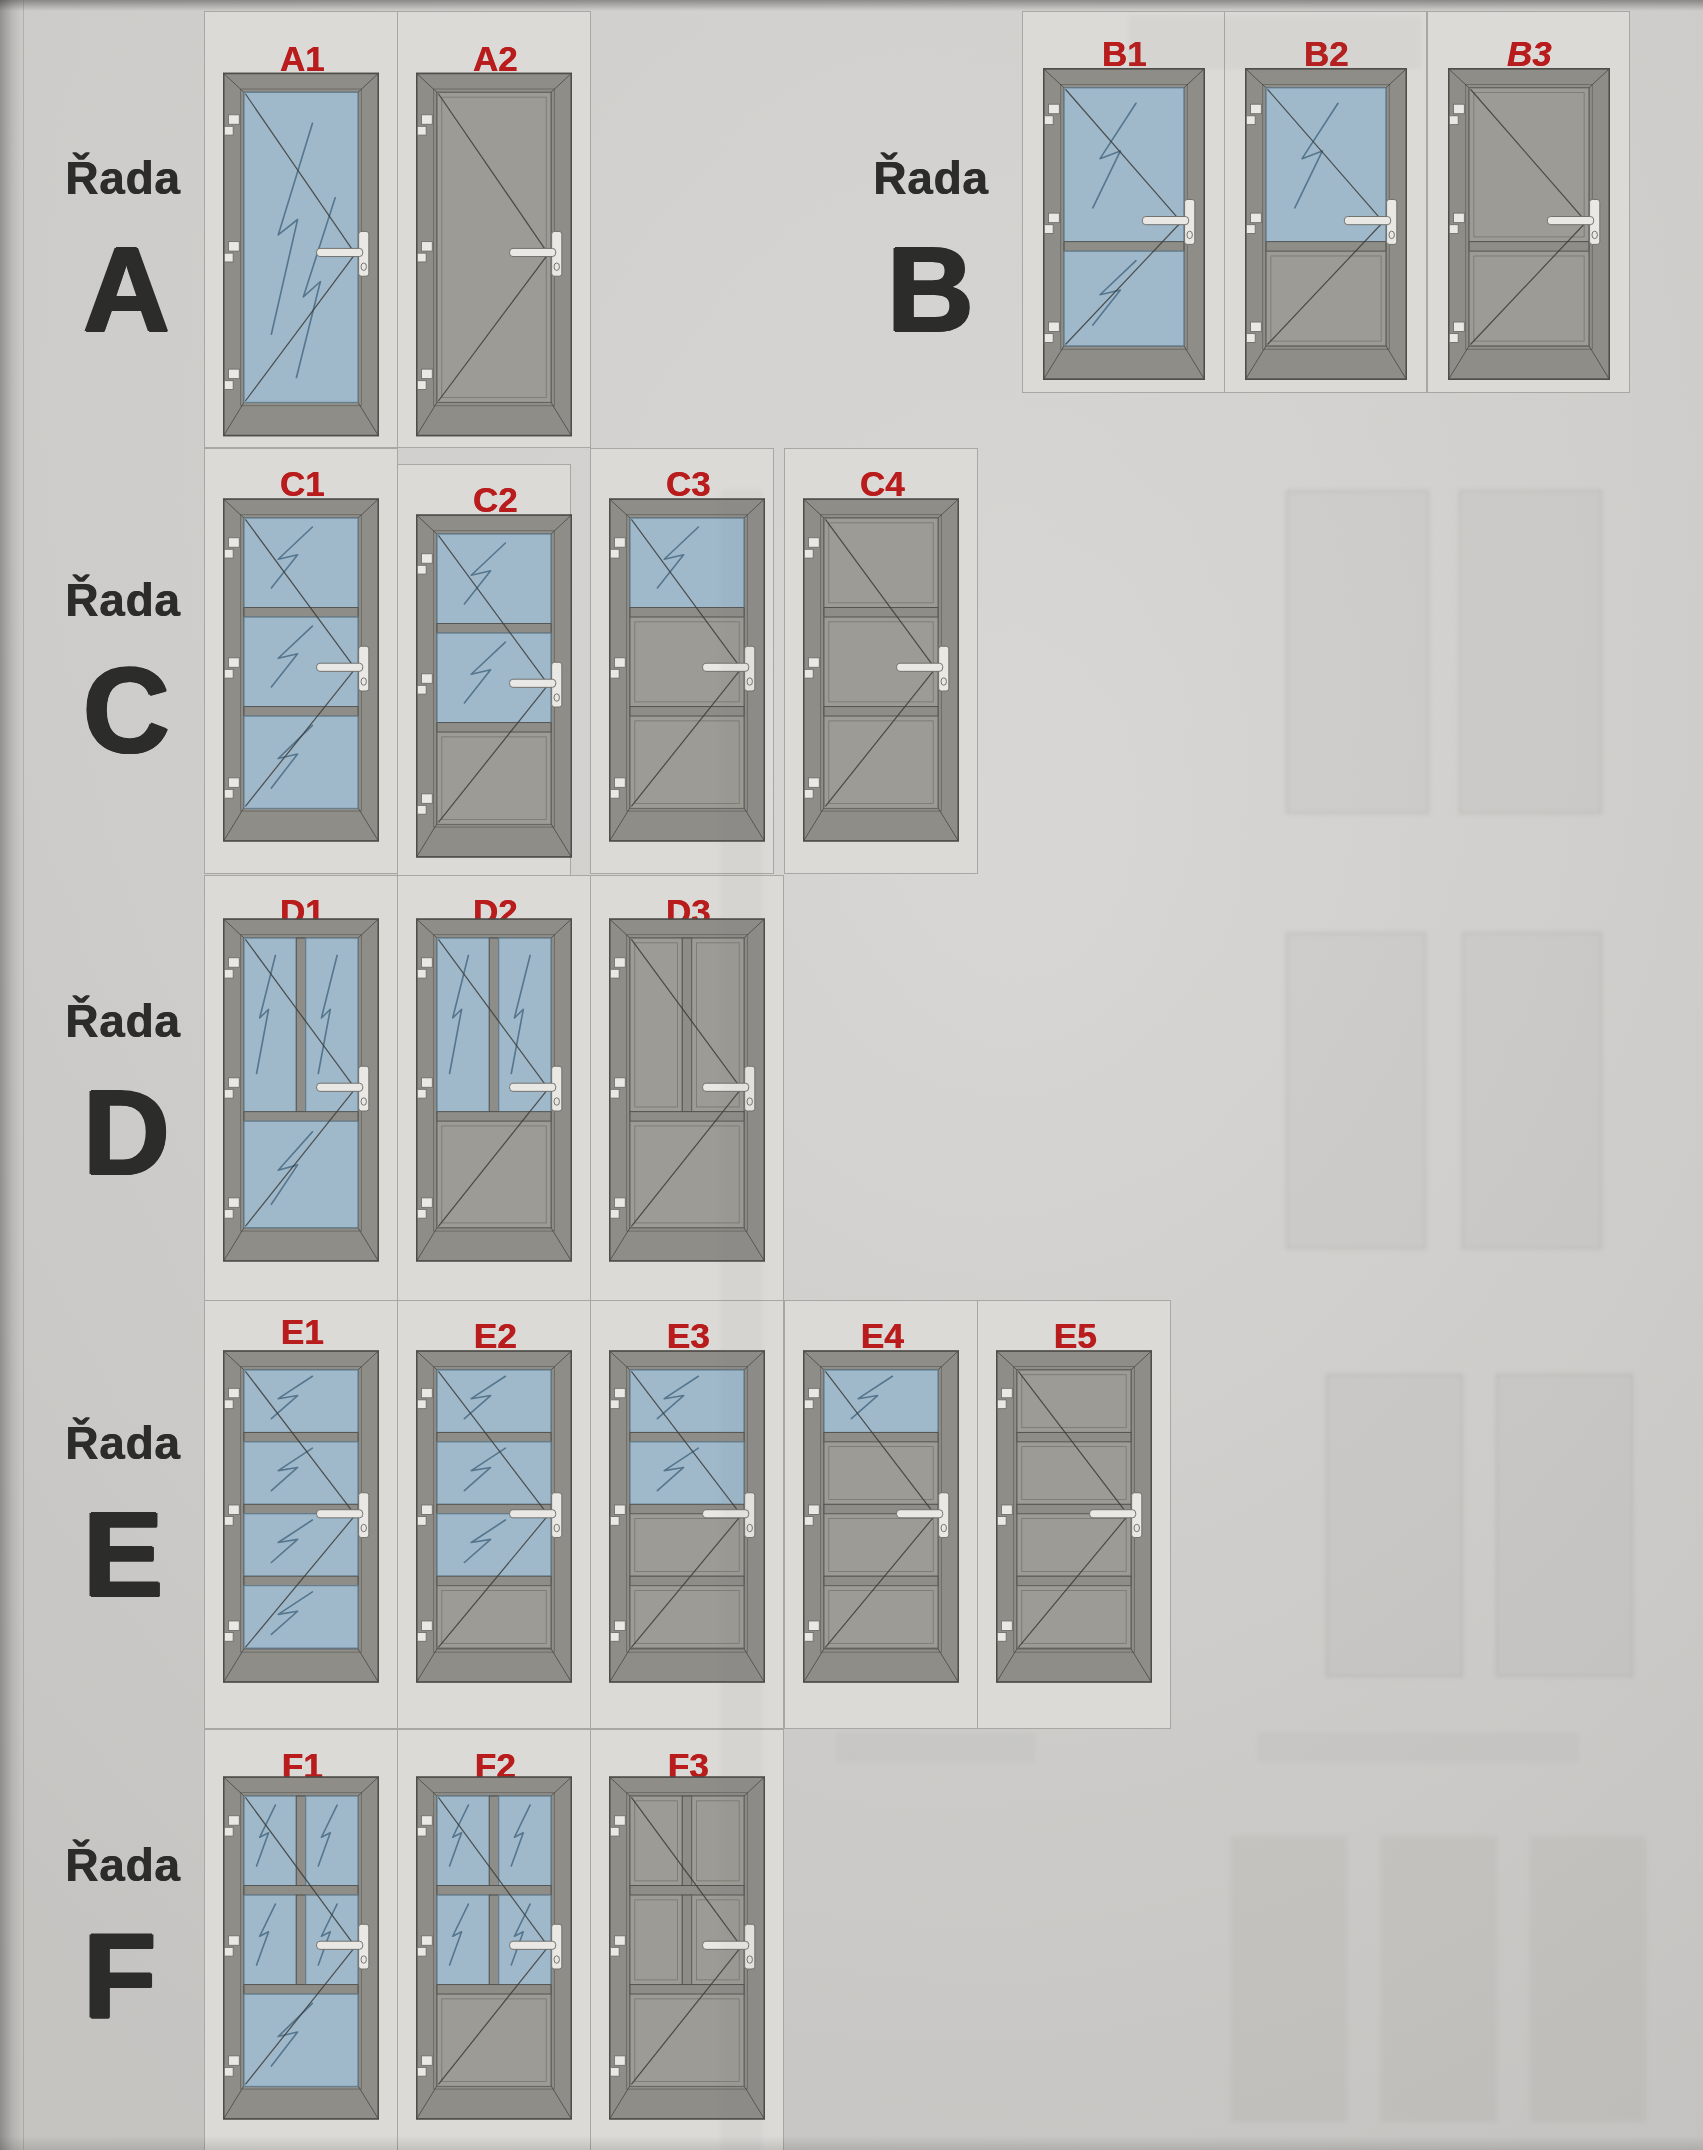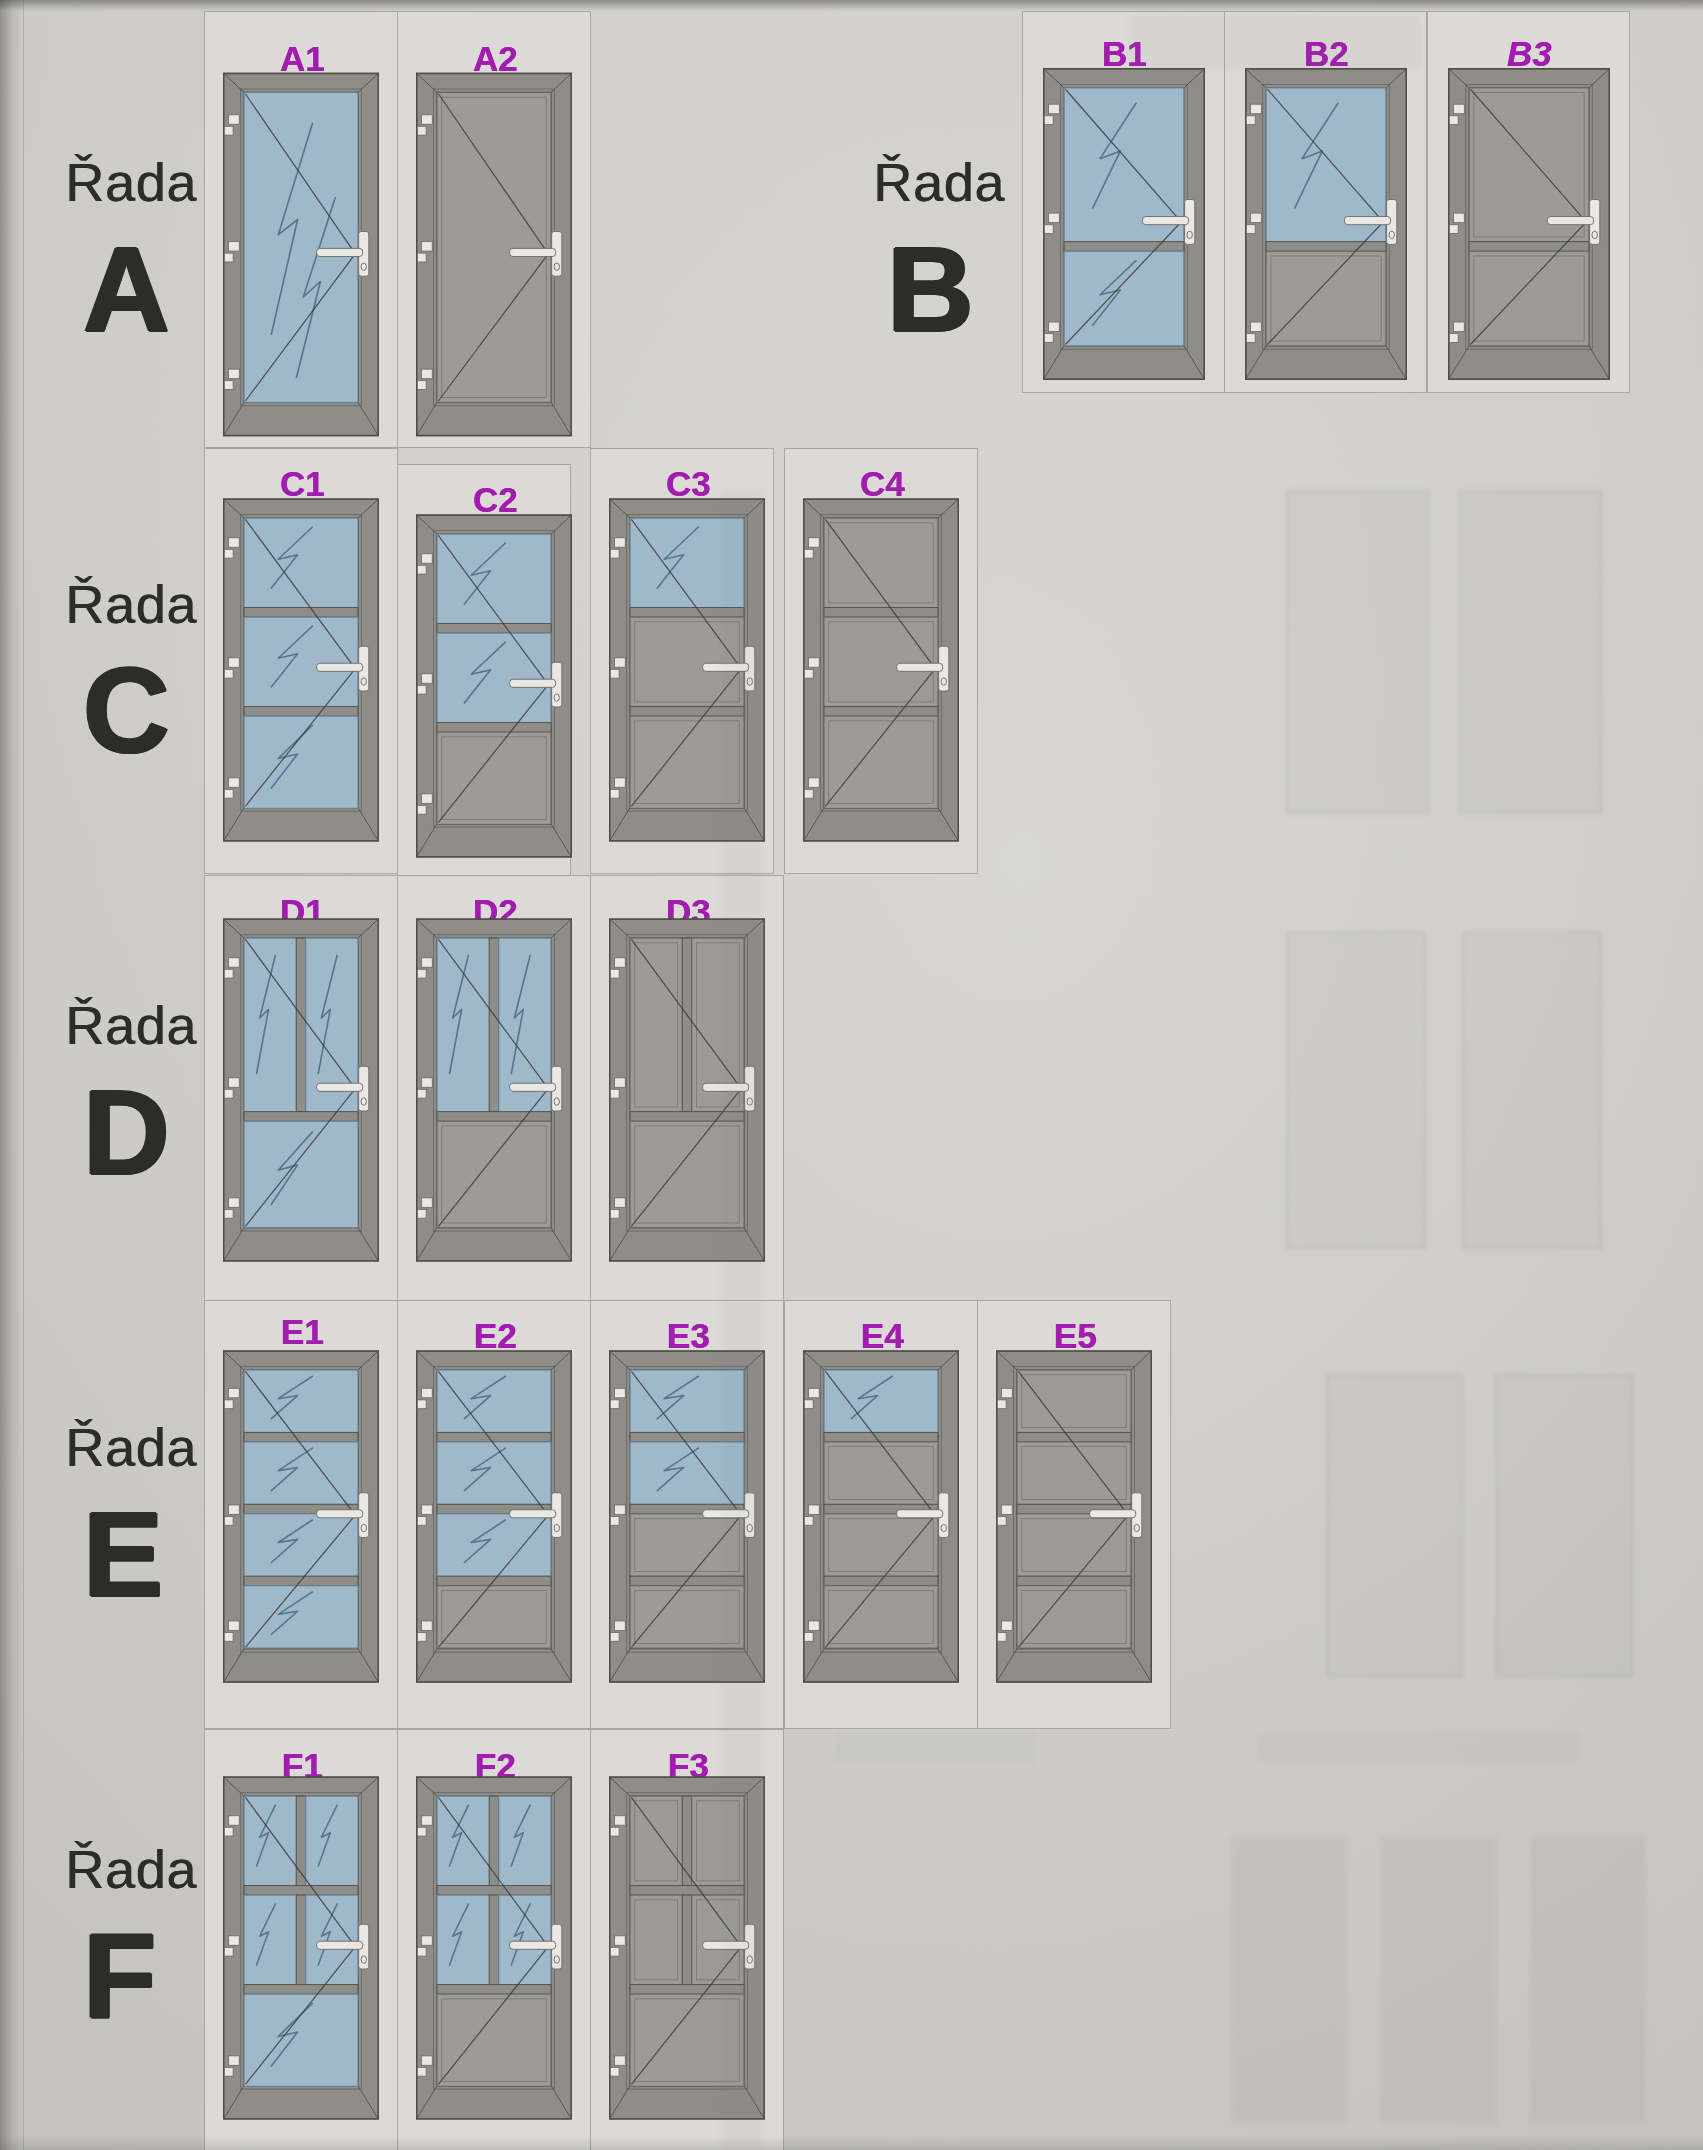--- a/index.html
+++ b/index.html
@@ -14,27 +14,27 @@
   }
   .edge-left{position:absolute;left:0;top:0;width:23px;height:100%;
     background:linear-gradient(to right, rgba(35,34,32,0.34), rgba(35,34,32,0.10) 55%, rgba(35,34,32,0) 100%);}
   .edge-left-line{position:absolute;left:23px;top:0;width:1.4px;height:100%;background:rgba(90,89,86,0.25);}
   .edge-top{position:absolute;left:0;top:0;width:100%;height:11px;
     background:linear-gradient(to bottom, rgba(25,25,23,0.38), rgba(25,25,23,0) 100%);}
   .edge-bottom{position:absolute;left:0;bottom:0;width:100%;height:15px;
     background:linear-gradient(to top, rgba(25,25,23,0.14), rgba(25,25,23,0) 100%);}
 
   .row-label{position:absolute;color:#2c2c2a;}
-  .rada{font-size:54px;font-weight:normal;letter-spacing:0.7px;
+  .rada{font-size:46px;font-weight:bold;letter-spacing:0.7px;
     text-shadow:0.7px 0 currentColor;}
   .big-letter{font-size:120px;font-weight:bold;line-height:1;
     text-shadow:1.4px 0 currentColor,-1.4px 0 currentColor,0 1.4px currentColor,0 -1.4px currentColor,1px 1px currentColor;}
 
   .cell{position:absolute;background:#dbdad7;border:0.7px solid #a8a7a3;box-sizing:border-box;}
-  .door-code{position:absolute;transform:translateX(-50%);color:#a21caf;
+  .door-code{position:absolute;transform:translateX(-50%);color:#b91c1c;
     font-size:35px;font-weight:bold;text-shadow:0.7px 0 currentColor;white-space:nowrap;}
   .door-svg{position:absolute;}
 
   .ghost{position:absolute;filter:blur(2px);}
   .ghost-rect{border:2.7px solid rgba(75,74,70,0.10);background:rgba(130,129,125,0.07);}
   .ghost-fill{background:rgba(110,109,105,0.08);}
   .ghost-band{background:rgba(120,119,115,0.06);}
 </style>
 </head>
 <body>

